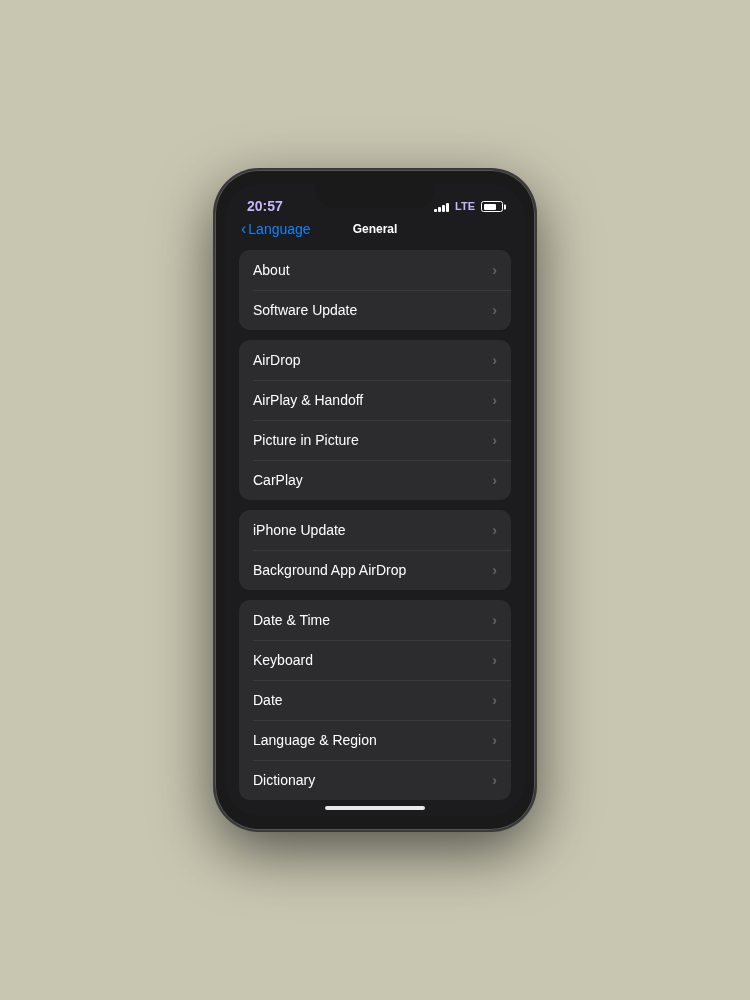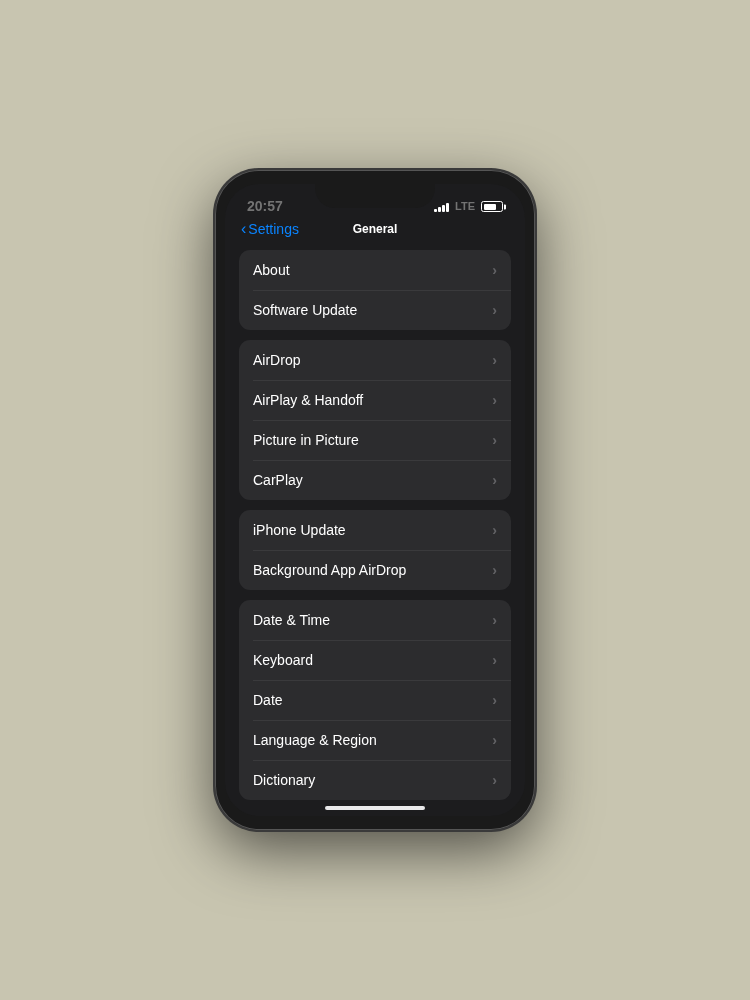--- a/index.html
+++ b/index.html
@@ -40,21 +40,21 @@
       background: #1c1c1e;
       border-radius: 34px;
       overflow: hidden;
     }
 
     .status-bar {
       display: flex;
       justify-content: space-between;
       align-items: center;
       padding: 14px 22px 4px;
-      color: #737373;
+      color: #c4b5fd;
       font-size: 13px;
       font-weight: 600;
     }
 
     .status-time {
       font-weight: 700;
       font-size: 14px;
     }
 
     .status-icons {
@@ -240,21 +240,21 @@
           <span class="lte-text">LTE</span>
           <div class="battery-icon">
             <div class="battery-fill"></div>
           </div>
         </div>
       </div>
 
       <div class="nav-bar">
         <div class="back-button">
           <span class="back-chevron">‹</span>
-          <span>Settings</span>
+          <span>Language</span>
         </div>
         <span class="nav-title">General</span>
       </div>
 
       <div class="content">
 
         <div class="section">
           <div class="menu-item">
             <span class="menu-item-label">About</span>
             <span class="chevron-right">›</span>

